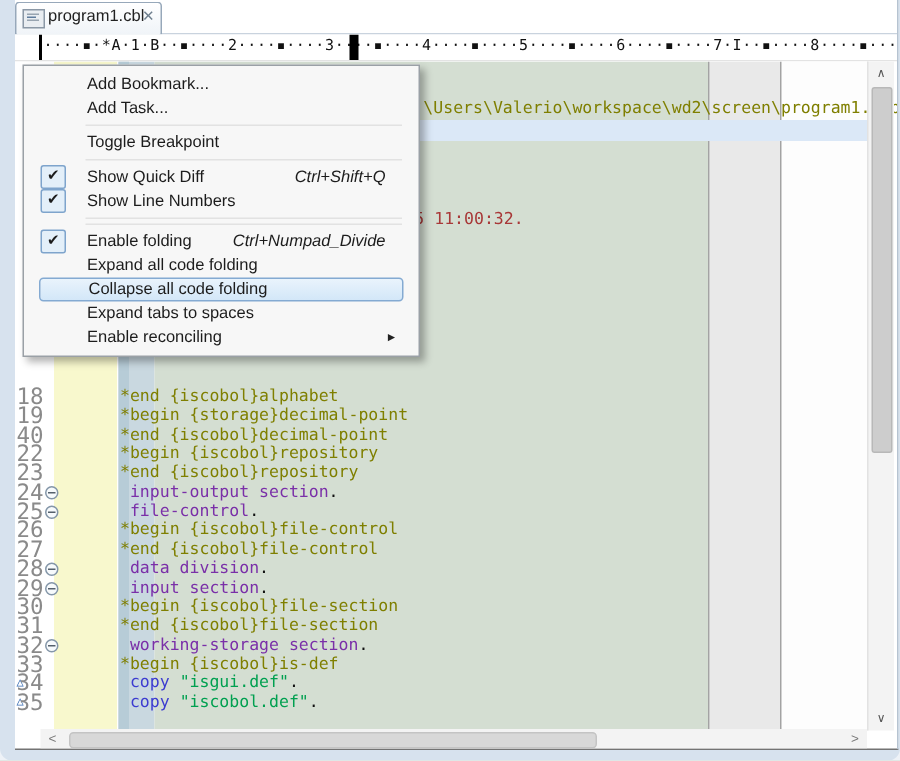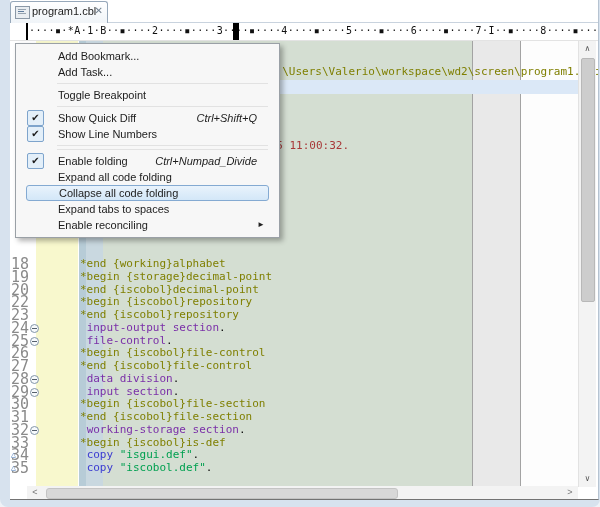--- a/index.html
+++ b/index.html
@@ -110,23 +110,23 @@
       <div class="col-band-dark"></div>
       <div class="col-green"></div>
       <div class="col-gray"></div>
       <div class="col-white"></div>
       <div class="vline1"></div>
       <div class="vline2"></div>
       <div class="curline"></div>
       <div class="float-path">C:\Users\Valerio\workspace\wd2\screen\program1.isp</div>
       <div class="float-ts">015 11:00:32.</div>
       <div id="rows">
-          <div class="row"><span class="ln">18</span><span class="code"><span class="tk-c">*end {working}alphabet</span></span></div>
+          <div class="row"><span class="ln">18</span><span class="code"><span class="tk-c">*end {iscobol}alphabet</span></span></div>
           <div class="row"><span class="ln">19</span><span class="code"><span class="tk-c">*begin {storage}decimal-point</span></span></div>
-          <div class="row"><span class="ln">20</span><span class="code"><span class="tk-c">*end {iscobol}decimal-point</span></span></div>
+          <div class="row"><span class="ln">40</span><span class="code"><span class="tk-c">*end {iscobol}decimal-point</span></span></div>
           <div class="row"><span class="ln">22</span><span class="code"><span class="tk-c">*begin {iscobol}repository</span></span></div>
           <div class="row"><span class="ln">23</span><span class="code"><span class="tk-c">*end {iscobol}repository</span></span></div>
           <div class="row"><span class="ln">24</span><span class="fold"></span><span class="code"><span class="tk-p"> </span><span class="tk-k">input-output section</span><span class="tk-p">.</span></span></div>
           <div class="row"><span class="ln">25</span><span class="fold"></span><span class="code"><span class="tk-p"> </span><span class="tk-k">file-control</span><span class="tk-p">.</span></span></div>
           <div class="row"><span class="ln">26</span><span class="code"><span class="tk-c">*begin {iscobol}file-control</span></span></div>
           <div class="row"><span class="ln">27</span><span class="code"><span class="tk-c">*end {iscobol}file-control</span></span></div>
           <div class="row"><span class="ln">28</span><span class="fold"></span><span class="code"><span class="tk-p"> </span><span class="tk-k">data division</span><span class="tk-p">.</span></span></div>
           <div class="row"><span class="ln">29</span><span class="fold"></span><span class="code"><span class="tk-p"> </span><span class="tk-k">input section</span><span class="tk-p">.</span></span></div>
           <div class="row"><span class="ln">30</span><span class="code"><span class="tk-c">*begin {iscobol}file-section</span></span></div>
           <div class="row"><span class="ln">31</span><span class="code"><span class="tk-c">*end {iscobol}file-section</span></span></div>

